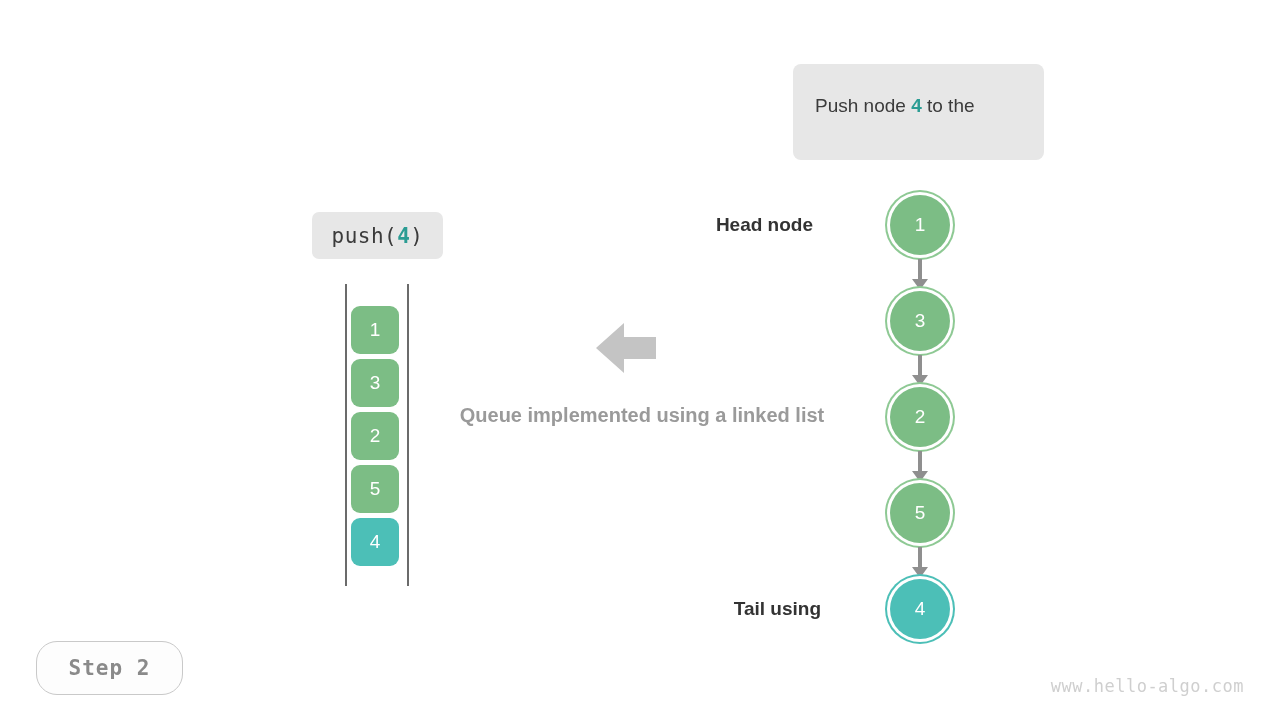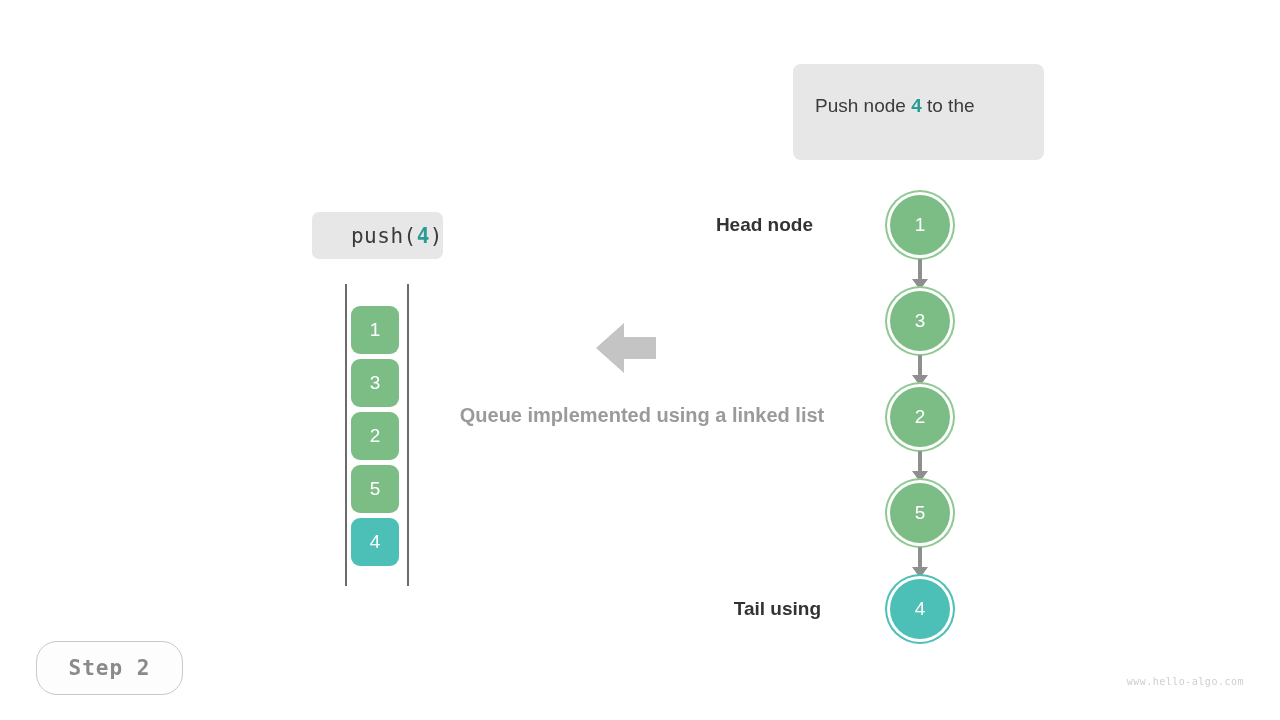--- a/index.html
+++ b/index.html
@@ -46,21 +46,21 @@
   #push-chip {
     position: absolute;
     left: 312px;
     top: 212px;
     width: 131px;
     height: 47px;
     background: #e7e7e7;
     border-radius: 7px;
     display: flex;
     align-items: center;
-    justify-content: flex-end;
+    justify-content: center;
     font-family: "DejaVu Sans Mono", monospace;
     font-size: 21px;
     color: #3b3b3b;
     letter-spacing: 0.5px;
   }
   #push-chip .accent {
     color: #2b9c93;
     font-weight: bold;
   }
 
@@ -200,21 +200,21 @@
     color: #8a8a8a;
     letter-spacing: 1px;
   }
 
   
   #watermark {
     position: absolute;
     right: 36px;
     top: 676px;
     font-family: "DejaVu Sans Mono", monospace;
-    font-size: 10px;
+    font-size: 17px;
     color: #cfcfcf;
     letter-spacing: 0.5px;
   }
 </style>
 </head>
 <body>
 
 <div id="stage">
 
   <div id="callout">

